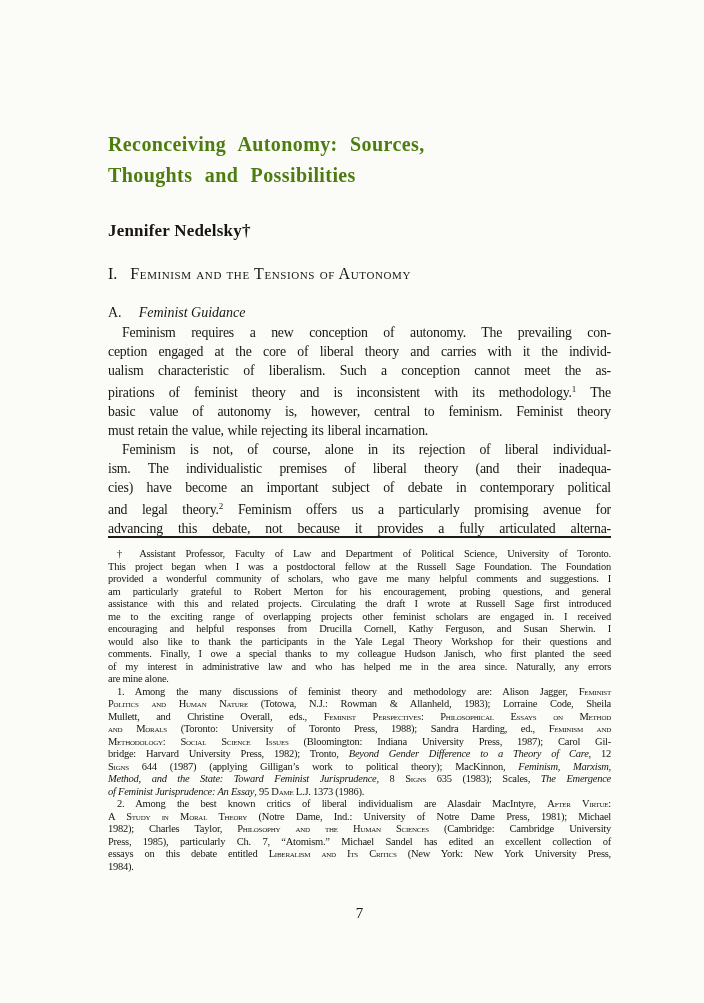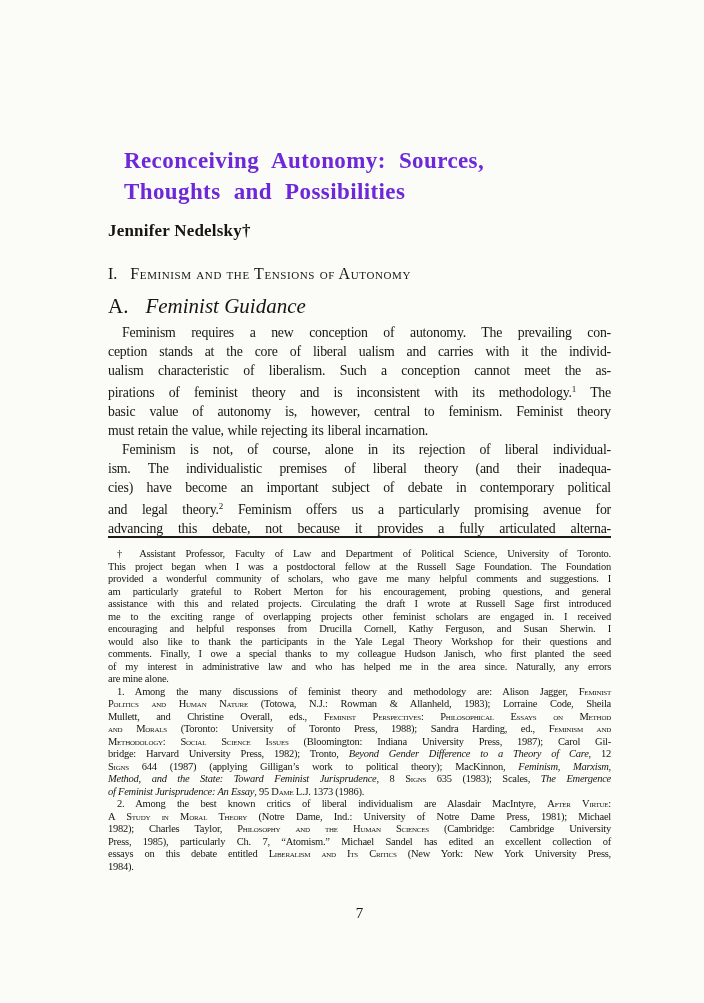--- a/index.html
+++ b/index.html
@@ -3,34 +3,34 @@
 <meta charset="utf-8">
 <style>
   html,body{margin:0;padding:0}
   body{
     width:704px;height:1003px;position:relative;overflow:hidden;
     background:#fbfbf8;color:#181512;
     font-family:"Liberation Serif","DejaVu Serif",serif;
   }
   .column{position:absolute;left:108px;top:0;width:503px;height:1003px}
   .title{
-    position:absolute;top:129px;left:0;margin:16px;
-    font-size:23px;font-weight:bold;line-height:31px;
-    letter-spacing:.4px;word-spacing:7px;color:#6d28d9;
+    position:absolute;top:129px;left:0;margin:0;
+    font-size:20px;font-weight:bold;line-height:31px;
+    letter-spacing:.4px;word-spacing:7px;color:#4d7c0f;
   }
   .title span{display:block}
   .author{
     position:absolute;top:221px;left:0;
     font-size:17px;font-weight:bold;letter-spacing:.2px;
   }
   .heading{position:absolute;top:265px;left:0;width:100%;text-align:left;font-size:16px}
   .heading .num{margin-right:13px}
   .sc{font-variant:small-caps}
   .heading .sc{letter-spacing:.6px}
-  .subsection{position:absolute;top:294px;left:0;font-size:21px}
+  .subsection{position:absolute;top:305px;left:0;font-size:14px}
   .subsection .label{margin-right:17px}
   .it{font-style:italic}
   .bodytext{position:absolute;top:323px;left:0;width:100%}
   .bline{
     font-size:13.8px;line-height:19px;
     text-align:justify;text-align-last:justify;
     letter-spacing:-.2px;word-spacing:.5px;
   }
   .bline.first{text-indent:14px}
   .bline.last{text-align-last:left}
@@ -62,21 +62,21 @@
     <span class="num">I.</span><span class="sc">Feminism and the Tensions of Autonomy</span>
   </div>
 
   <div class="subsection">
     <span class="label">A.</span><span class="it">Feminist Guidance</span>
   </div>
 
   <div class="bodytext" id="bodytext">
       <div>
         <div class="bline first"><span>Feminism requires a new conception of autonomy. The prevailing con-</span></div>
-        <div class="bline"><span>ception stands at the core of liberal ualism and carries with it the individ-</span></div>
+        <div class="bline"><span>ception engaged at the core of liberal theory and carries with it the individ-</span></div>
         <div class="bline"><span>ualism characteristic of liberalism. Such a conception cannot meet the as-</span></div>
         <div class="bline"><span>pirations of feminist theory and is inconsistent with its methodology.</span><span class="sup">1</span><span> The</span></div>
         <div class="bline"><span>basic value of autonomy is, however, central to feminism. Feminist theory</span></div>
         <div class="bline last"><span>must retain the value, while rejecting its liberal incarnation.</span></div>
       </div>
       <div>
         <div class="bline first"><span>Feminism is not, of course, alone in its rejection of liberal individual-</span></div>
         <div class="bline"><span>ism. The individualistic premises of liberal theory (and their inadequa-</span></div>
         <div class="bline"><span>cies) have become an important subject of debate in contemporary political</span></div>
         <div class="bline"><span>and legal theory.</span><span class="sup">2</span><span> Feminism offers us a particularly promising avenue for</span></div>

